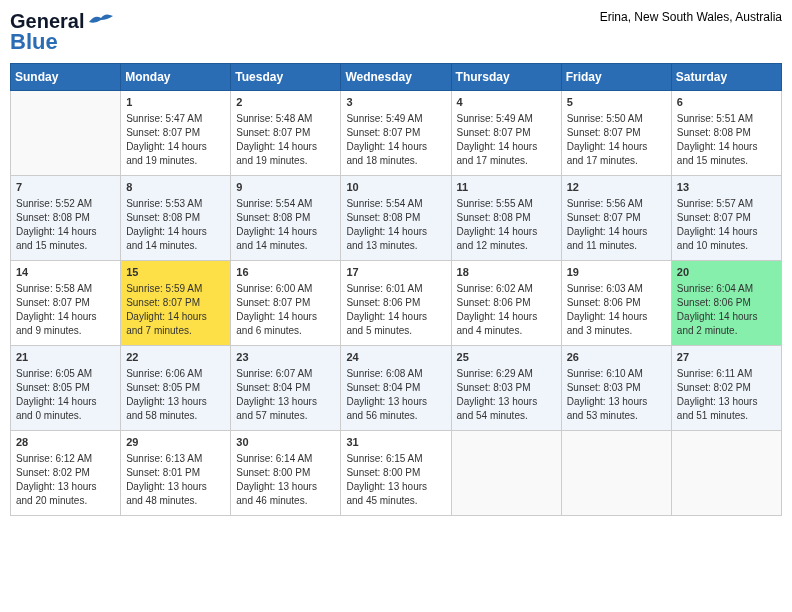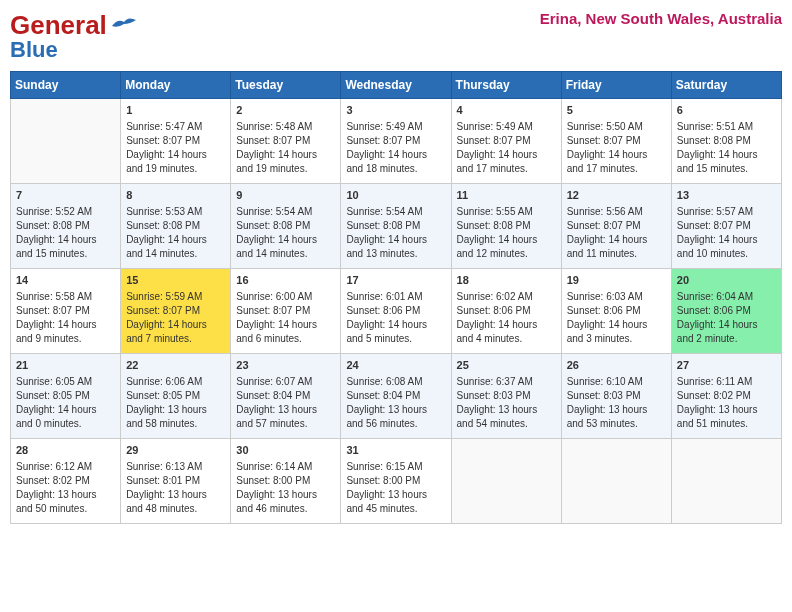--- a/index.html
+++ b/index.html
@@ -24,23 +24,22 @@
     .title-block {
       text-align: right;
     }
     .month-title {
       font-size: 36px;
       font-weight: bold;
       color: #333;
       line-height: 1.1;
     }
     .subtitle {
-      font-size: 15px;
-      color: #be185d;
-      font-weight: bold;
+      font-size: 12px;
+      color: #000000;
     }
     table {
       width: 100%;
       border-collapse: collapse;
       font-size: 10.5px;
     }
     thead th {
       background: #2a6db5;
       color: #fff;
       padding: 6px 4px;
@@ -74,21 +73,21 @@
     .empty-cell {
       background: #f9f9f9 !important;
     }
   </style>
 </head>
 <body>
 
 <div class="header-section">
   <div class="logo">
     <div style="display:flex; align-items:center;">
-      <span style="font-size:26px; font-weight:bold; color:#b91c1c;">General</span>
+      <span style="font-size:20px; font-weight:bold; color:#0f172a;">General</span>
       <svg width="28" height="20" viewBox="0 0 28 20" style="margin-left:3px;">
         <path d="M2,10 Q8,2 14,6 Q18,0 26,4 Q20,8 14,8 Q8,12 2,10Z" fill="#2a6db5"></path>
       </svg>
     </div>
     <span style="font-size:22px; font-weight:bold; color:#2a6db5; margin-top:-4px;">Blue</span>
   </div>
   <div class="title-block">
     <div class="subtitle">Erina, New South Wales, Australia</div>
   </div>
 </div>
@@ -278,21 +277,21 @@
         </td>
         <td style="background: rgb(240, 245, 252);">
           <span class="day-number">24</span>
           <span style="display: block;">Sunrise: 6:08 AM</span>
           <span style="display: block;">Sunset: 8:04 PM</span>
           <span style="display: block;">Daylight: 13 hours</span>
           <span style="display: block;">and 56 minutes.</span>
         </td>
         <td style="background: rgb(240, 245, 252);">
           <span class="day-number">25</span>
-          <span style="display: block;">Sunrise: 6:37 AM</span>
+          <span style="display: block;">Sunrise: 6:29 AM</span>
           <span style="display: block;">Sunset: 8:03 PM</span>
           <span style="display: block;">Daylight: 13 hours</span>
           <span style="display: block;">and 54 minutes.</span>
         </td>
         <td style="background: rgb(240, 245, 252);">
           <span class="day-number">26</span>
           <span style="display: block;">Sunrise: 6:10 AM</span>
           <span style="display: block;">Sunset: 8:03 PM</span>
           <span style="display: block;">Daylight: 13 hours</span>
           <span style="display: block;">and 53 minutes.</span>
@@ -304,21 +303,21 @@
           <span style="display: block;">Daylight: 13 hours</span>
           <span style="display: block;">and 51 minutes.</span>
         </td>
       </tr>
       <tr>
         <td style="background: rgb(255, 255, 255);">
           <span class="day-number">28</span>
           <span style="display: block;">Sunrise: 6:12 AM</span>
           <span style="display: block;">Sunset: 8:02 PM</span>
           <span style="display: block;">Daylight: 13 hours</span>
-          <span style="display: block;">and 50 minutes.</span>
+          <span style="display: block;">and 20 minutes.</span>
         </td>
         <td style="background: rgb(255, 255, 255);">
           <span class="day-number">29</span>
           <span style="display: block;">Sunrise: 6:13 AM</span>
           <span style="display: block;">Sunset: 8:01 PM</span>
           <span style="display: block;">Daylight: 13 hours</span>
           <span style="display: block;">and 48 minutes.</span>
         </td>
         <td style="background: rgb(255, 255, 255);">
           <span class="day-number">30</span>

